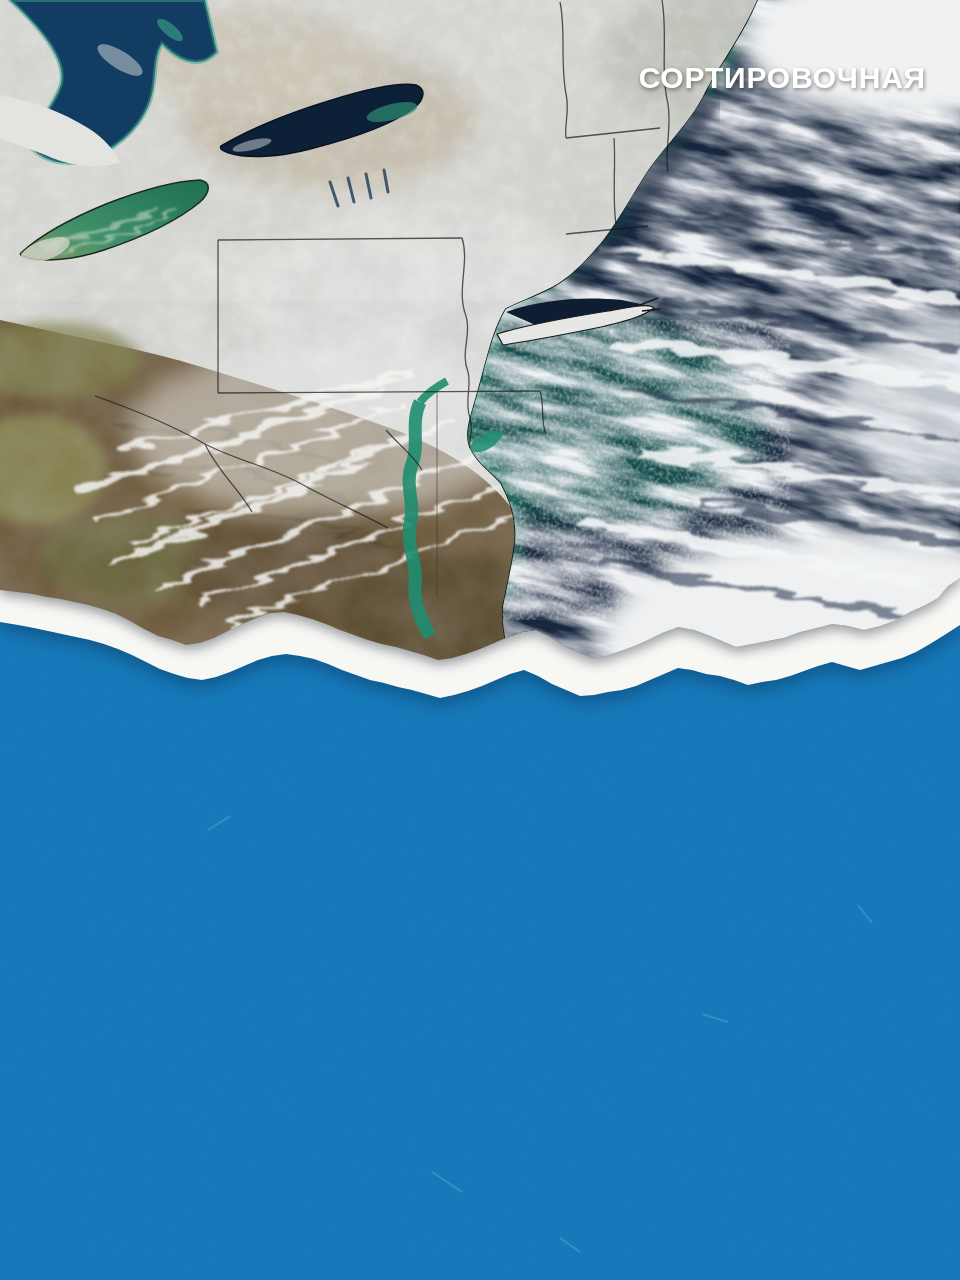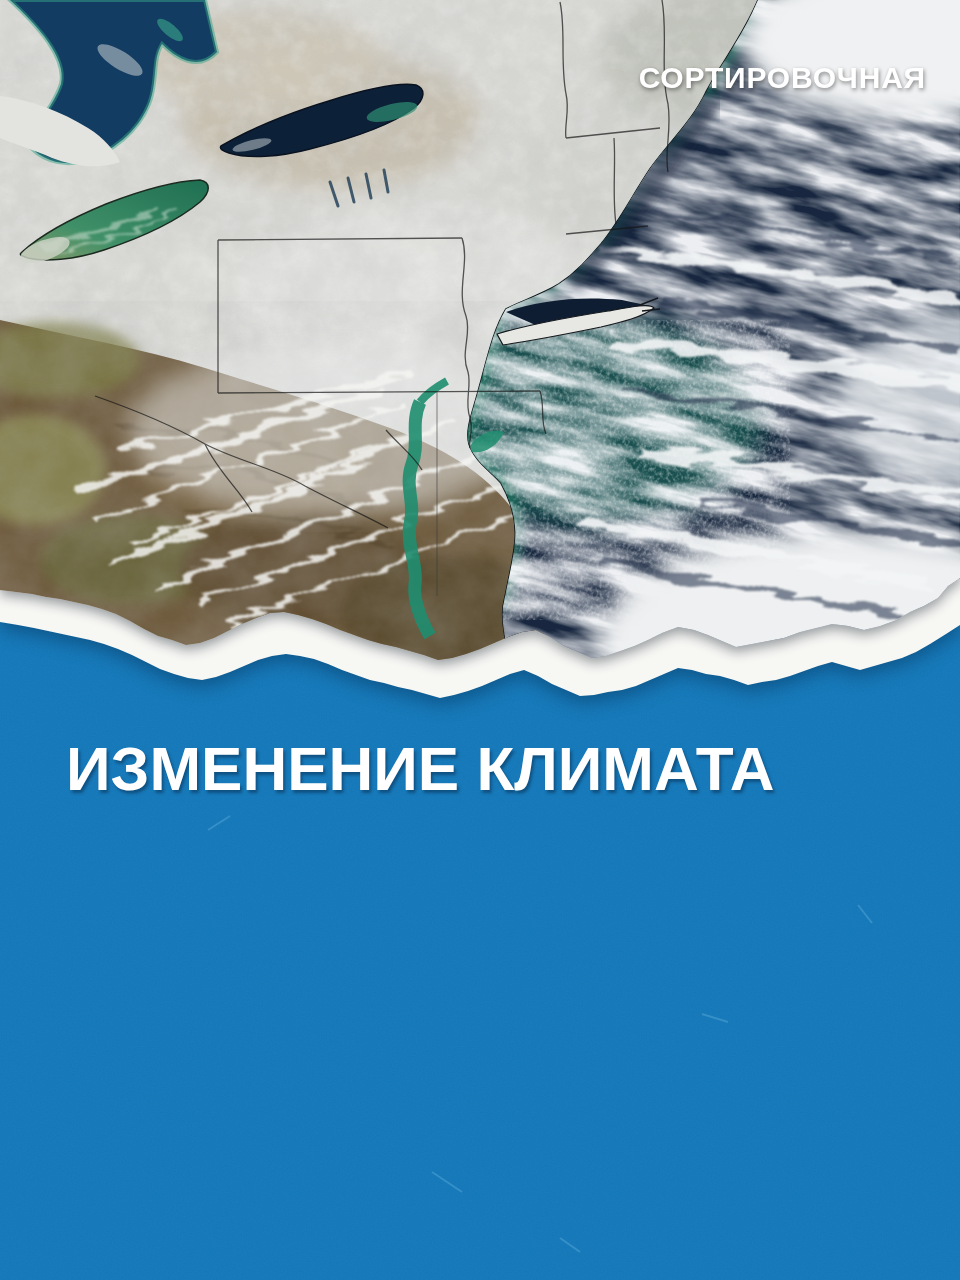--- a/index.html
+++ b/index.html
@@ -295,16 +295,15 @@
           <path d="M540,391 C545,406 540,420 546,434"></path>
         </g>
         <path d="M437,392 L437,596" stroke="#3a3a3a" stroke-width="1.2" opacity="0.5"></path>
       </svg>
     </div>
   </div>
 
   <div class="watermark">СОРТИРОВОЧНАЯ</div>
 
   <div class="content">
-    <h1>ИЗМЕНЕНИЕ КЛИМАТА</h1>
   </div>
 
 </div>
 
 </body></html>

